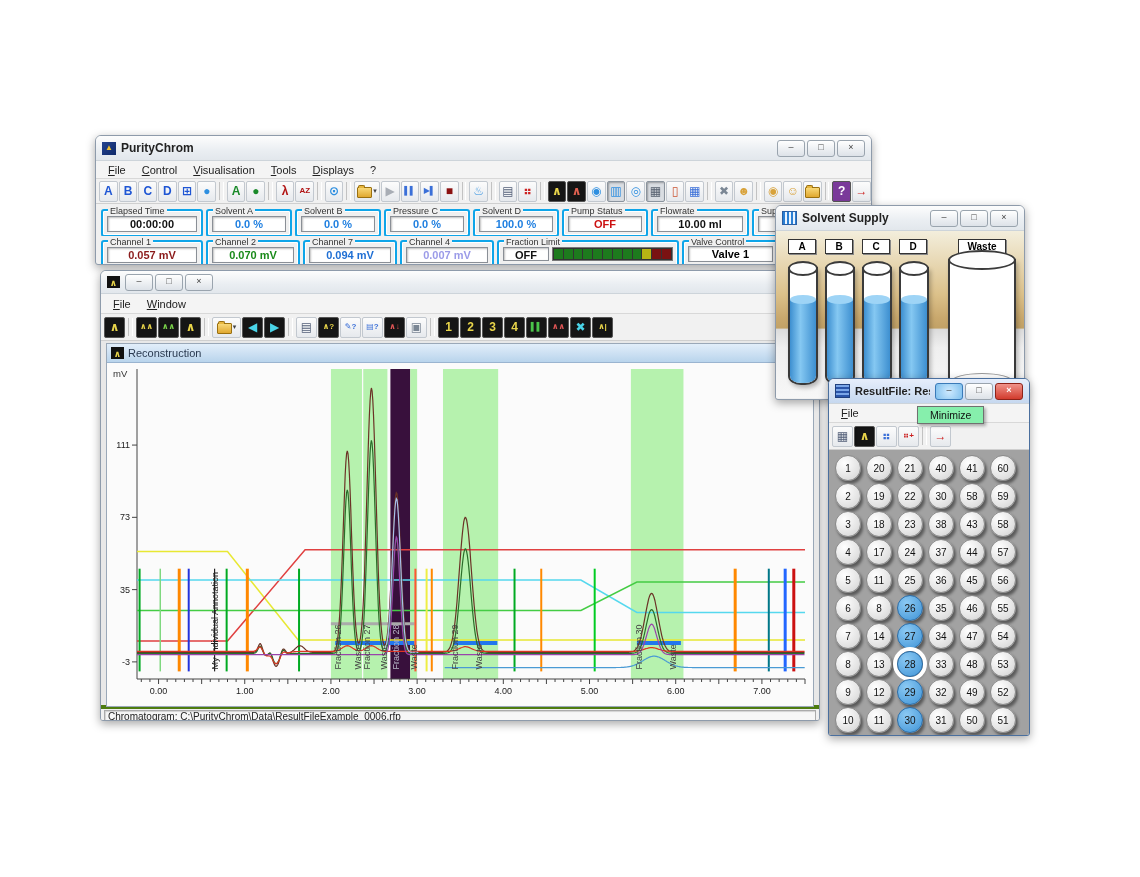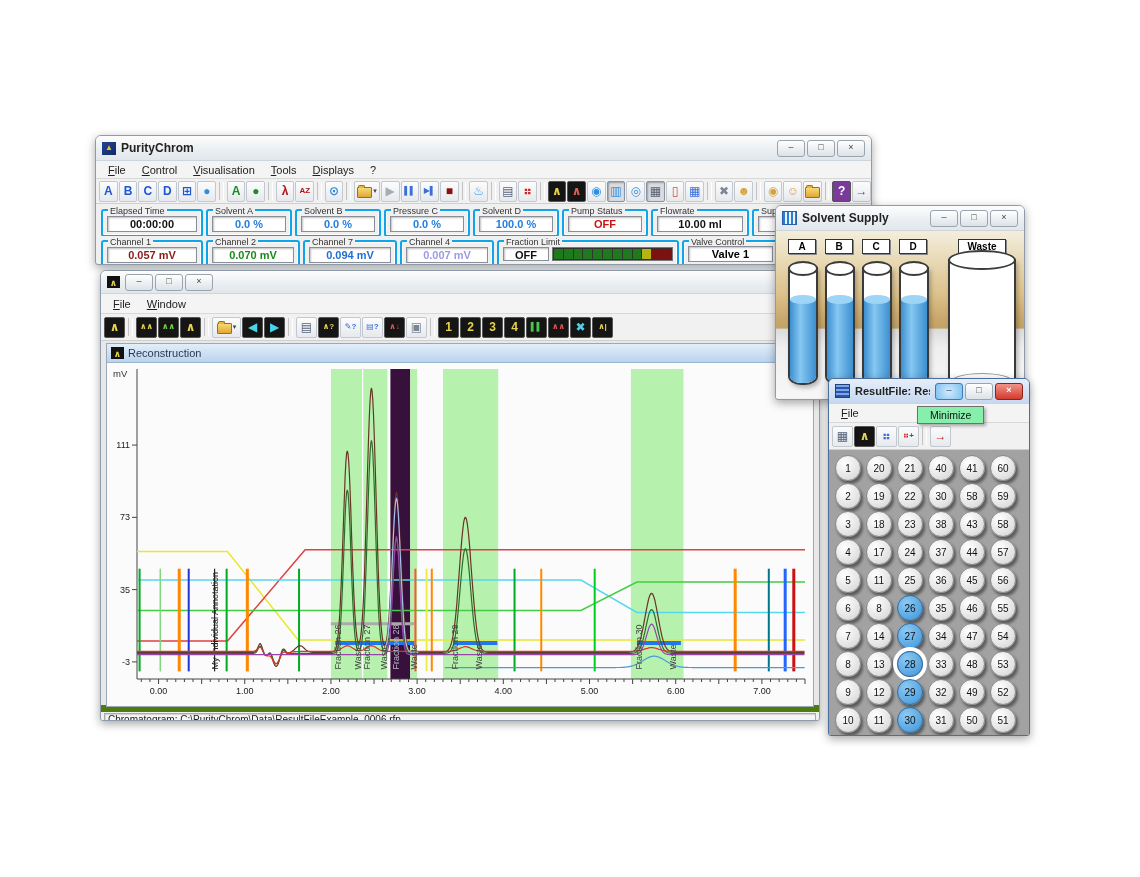--- a/index.html
+++ b/index.html
@@ -50,21 +50,21 @@
   .spin b{font-size:5px;line-height:6px;height:7px;border:1px solid #999;background:#e6e6e6;text-align:center;color:#333;}
   
   .mdi{position:relative;background:#e8e8e8;height:364px;}
   #recon-child{position:absolute;left:5px;top:2px;width:706px;height:362px;background:#fafafa;
     border:1px solid #9aa8b8;}
   #recon-title{height:18px;display:flex;align-items:center;gap:4px;padding:0 4px;font-size:11px;color:#2a3a50;
     background:linear-gradient(#e2eefa,#b9d4ec);border-bottom:1px solid #9ab4d0;}
   .peak-ico{width:13px;height:12px;background:#111;display:flex;align-items:flex-end;justify-content:center;
     color:#e8d44a;font-size:9px;line-height:10px;font-weight:bold;}
   #chart-svg{display:block;}
-  .statusbar{height:16px;background:#f0f0f0;border-top:7px solid #4d7c0f;padding:1px 3px;}
+  .statusbar{height:16px;background:#f0f0f0;border-top:4px solid #4d7c0f;padding:1px 3px;}
   .status-field{height:12px;border:1px solid #aaa;box-shadow:inset 1px 1px 1px rgba(0,0,0,.15);background:#f6f6f6;
     font-size:10px;line-height:12px;padding-left:3px;color:#222;white-space:nowrap;overflow:hidden;}
   
   #solvent-content{position:relative;height:167px;
     background:linear-gradient(180deg,#f3eedc 0%,#dcc18a 38%,#c9a86d 52%,#c2a267 58%,#dcdcdc 59%,#efefef 70%,#f7f7f7 100%);}
   .sol-label{position:absolute;top:8px;height:13px;background:#fff;border:1px solid #333;box-shadow:1px 1px 0 #888;
     font-size:10px;font-weight:bold;text-align:center;line-height:13px;}
   .tube{position:absolute;top:36px;width:26px;height:116px;border:2px solid #3a3a3a;border-top:none;
     border-radius:0 0 13px 13px / 0 0 9px 9px;background:#fff;box-shadow:2px 3px 4px rgba(0,0,0,.25);}
   .tube .rim{position:absolute;top:-6px;left:-2px;width:26px;height:11px;border:2px solid #3a3a3a;border-radius:50%;background:#fdfdfd;}

